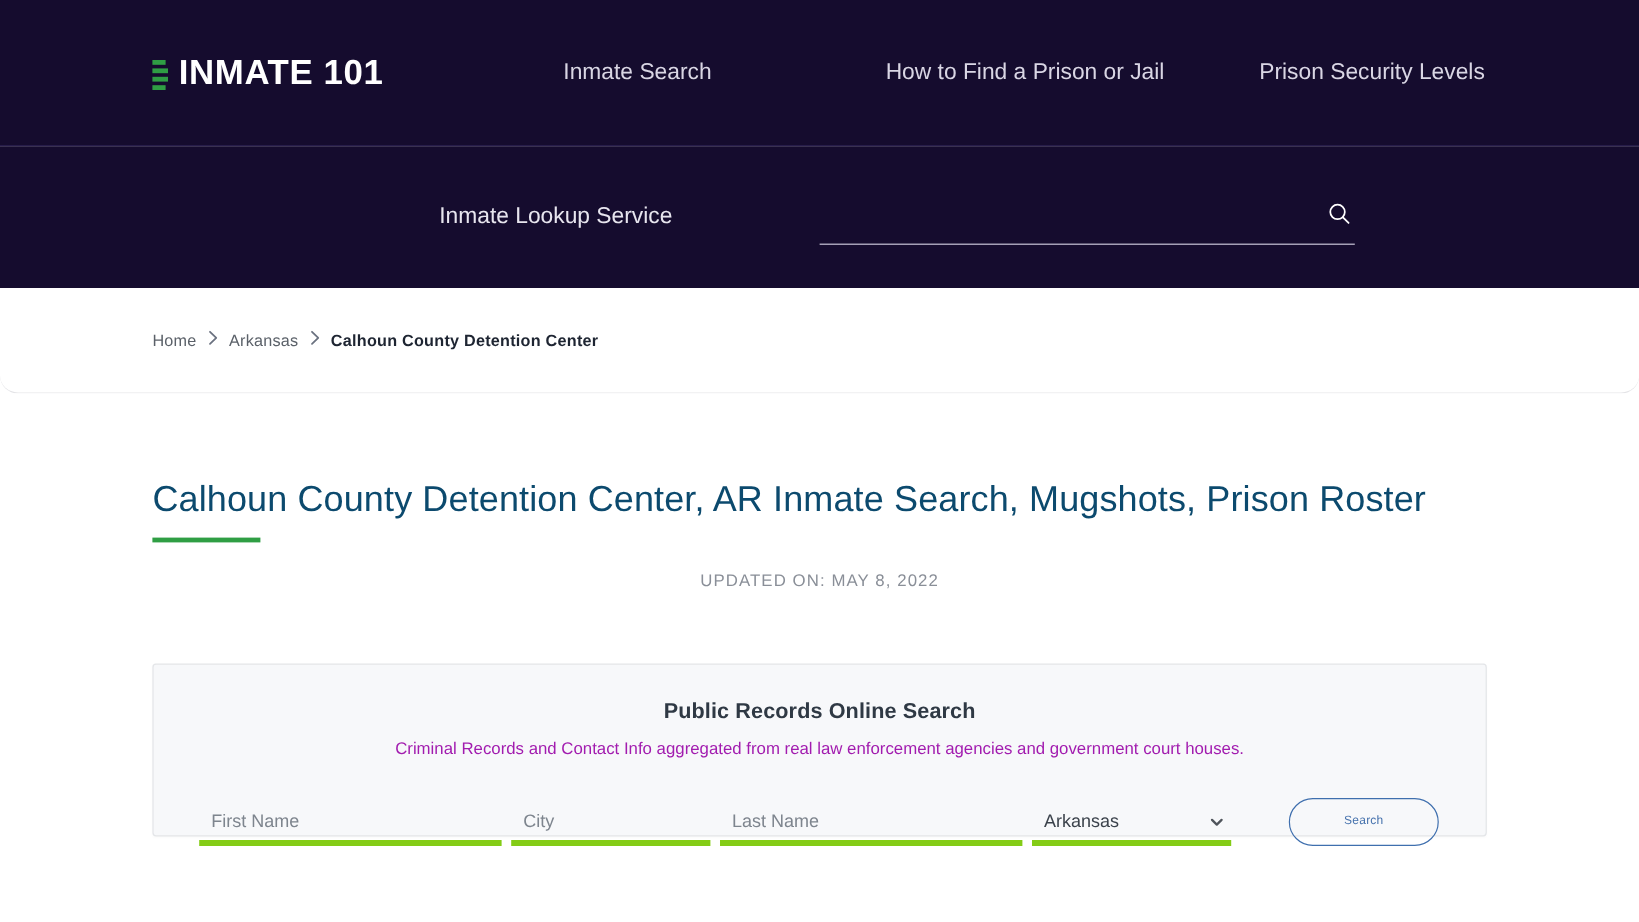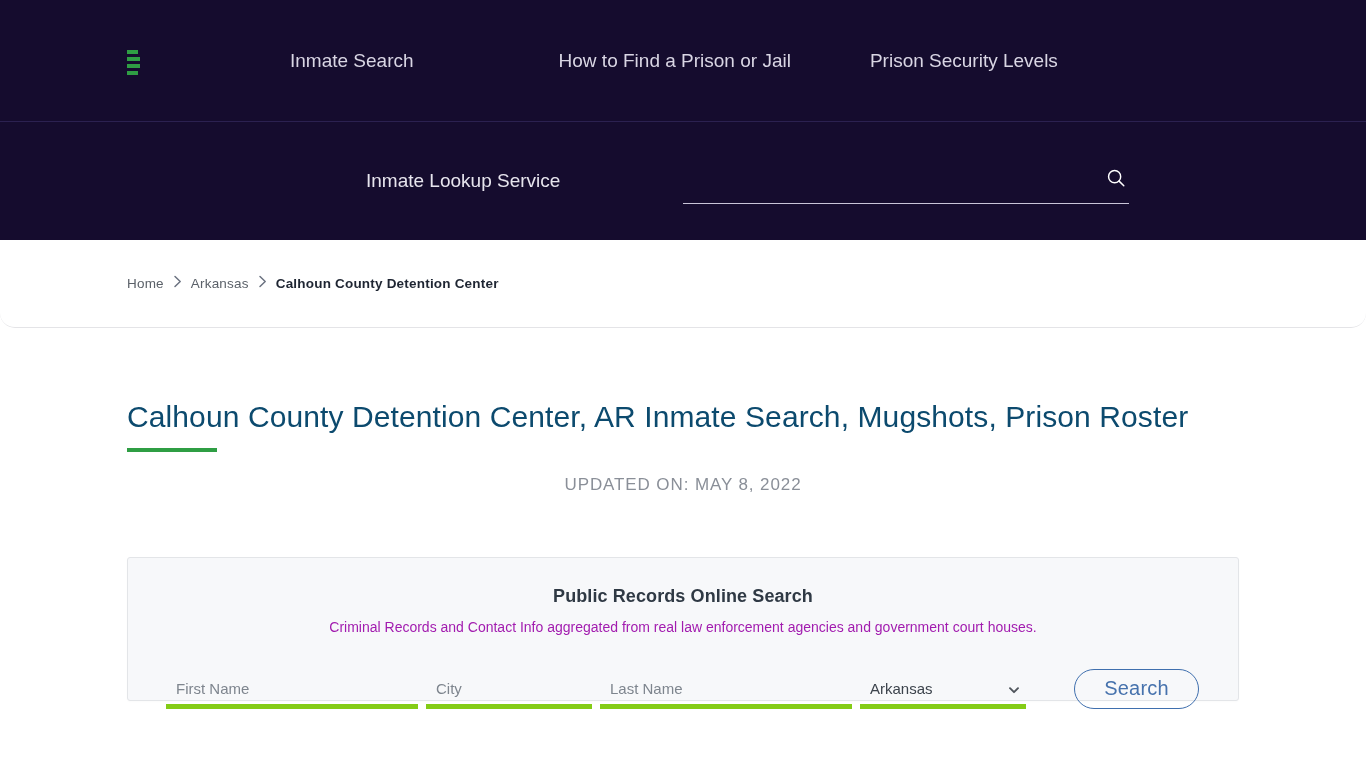--- a/index.html
+++ b/index.html
@@ -168,21 +168,21 @@
     position: absolute;
     left: 0;
     bottom: 0;
     width: 90px;
     height: 4px;
     background: #2f9e44;
   }
   .updated {
     margin-top: 23px;
     text-align: center;
-    font-size: 17px;
+    font-size: 14px;
     color: #8a8f98;
     letter-spacing: .9px;
   }
 
   
   .card {
     margin-top: 62px;
     background: #f7f8fa;
     border: 1px solid #e3e5e8;
     border-radius: 3px;
@@ -253,37 +253,38 @@
     width: 12px;
     height: 12px;
   }
   .btn-search {
     width: 125px;
     height: 40px;
     border-radius: 22px;
     border: 1px solid #3f6fae;
     background: transparent;
     color: #4672ad;
-    font-size: 20px;
+    font-size: 10px;
     font-family: inherit;
     cursor: pointer;
     letter-spacing: .2px;
   }
 </style>
 </head>
 <body>
 
 <header class="topbar">
   <div class="logo-wrap">
     <span class="logo-mark">
       <i></i>
         <i></i>
         <i></i>
         <i></i>
     </span>
+    <span class="logo-text">INMATE 101</span>
   </div>
 
   <nav class="nav">
     <a href="#" class="n1">Inmate Search</a>
     <a href="#" class="n2">How to Find a Prison or Jail</a>
     <a href="#" class="n3">Prison Security Levels</a>
   </nav>
 </header>
 
 <section class="searchstrip">

